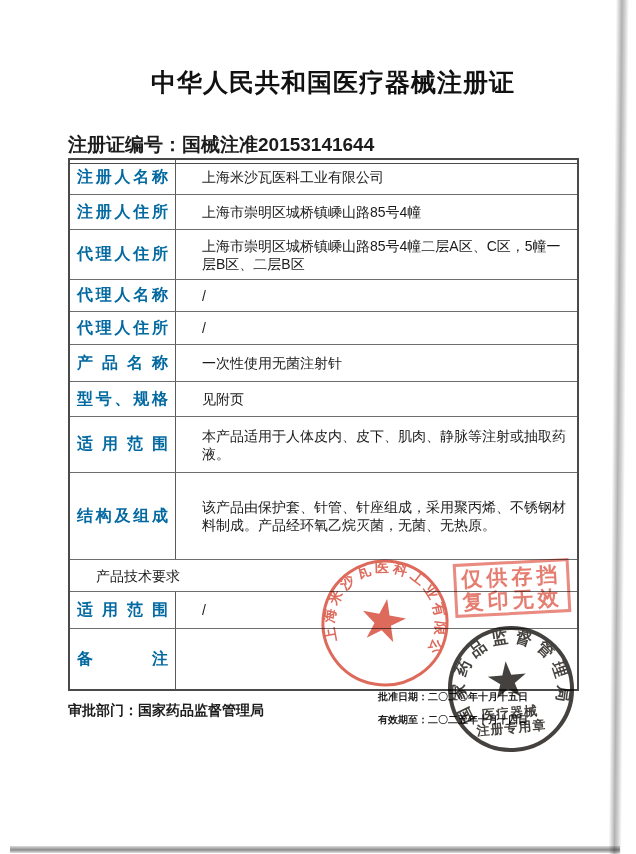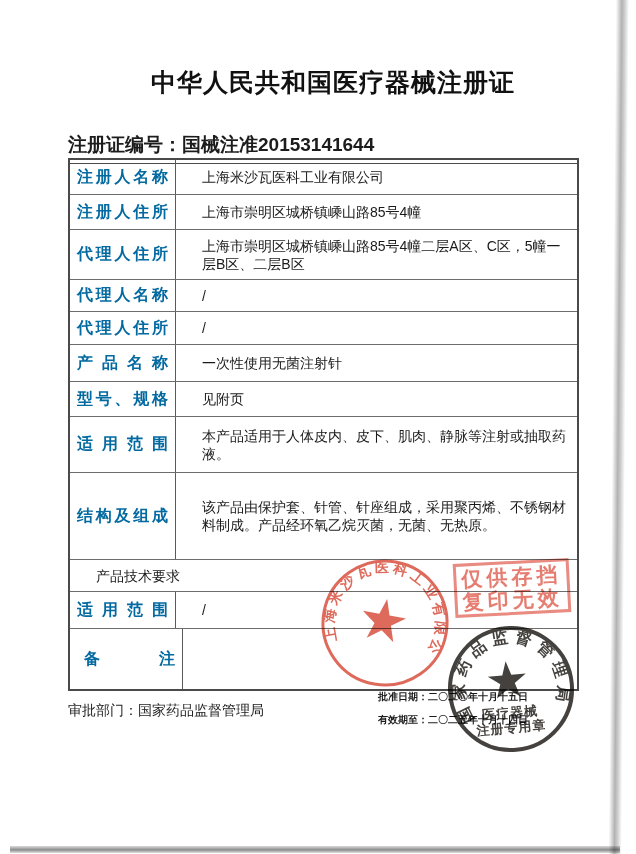--- a/index.html
+++ b/index.html
@@ -13,34 +13,34 @@
   }
   .regno{
     position:absolute;left:68px;top:132px;width:511px;
     font-size:19px;font-weight:600;padding-bottom:5px;border-bottom:1px solid #4a4a4a;
   }
   .doc-table{
     position:absolute;left:68px;top:158px;width:511px;
     border:2px solid #4a4a4a;box-sizing:border-box;background:transparent;
   }
   .row{display:flex;border-bottom:1px solid #6d6d6d;box-sizing:border-box;}
-  .row:last-child{border-bottom:none;padding-left:7px;}
+  .row:last-child{border-bottom:none;}
   .cell-label{
     width:106px;flex:0 0 106px;border-right:1px solid #5a5a5a;box-sizing:border-box;
     display:flex;align-items:center;padding:0 7px;
   }
   .cell-label span{
     display:block;width:100%;font-size:16px;font-weight:bold;color:#0369a1;
     text-align:justify;text-align-last:justify;
   }
   .cell-value{
     flex:1;display:flex;align-items:center;box-sizing:border-box;
     padding:3px 10px 3px 26px;font-size:14px;line-height:18px;word-break:break-all;color:#1a1a1a;
   }
-  .footer-dept{position:absolute;left:68px;top:702px;font-size:14px;font-weight:400;}
+  .footer-dept{position:absolute;left:68px;top:702px;font-size:14px;font-weight:700;}
   .footer-dates{position:absolute;left:378px;top:690px;font-size:10px;font-weight:600;}
   .footer-dates .dline{margin-bottom:9px;white-space:nowrap;}
   .stamp{position:absolute;mix-blend-mode:multiply;}
   .company-seal{left:315px;top:553px;transform:rotate(10deg);opacity:.85;}
   .gov-seal{left:436px;top:614px;transform:rotate(-5deg);opacity:.92;}
   .archive-stamp{
     position:absolute;left:454px;top:561px;transform:rotate(-3deg);
     border:3px solid rgba(221,84,68,.8);color:rgba(221,84,68,.9);
     padding:1px 5px;mix-blend-mode:multiply;opacity:.85;
   }

